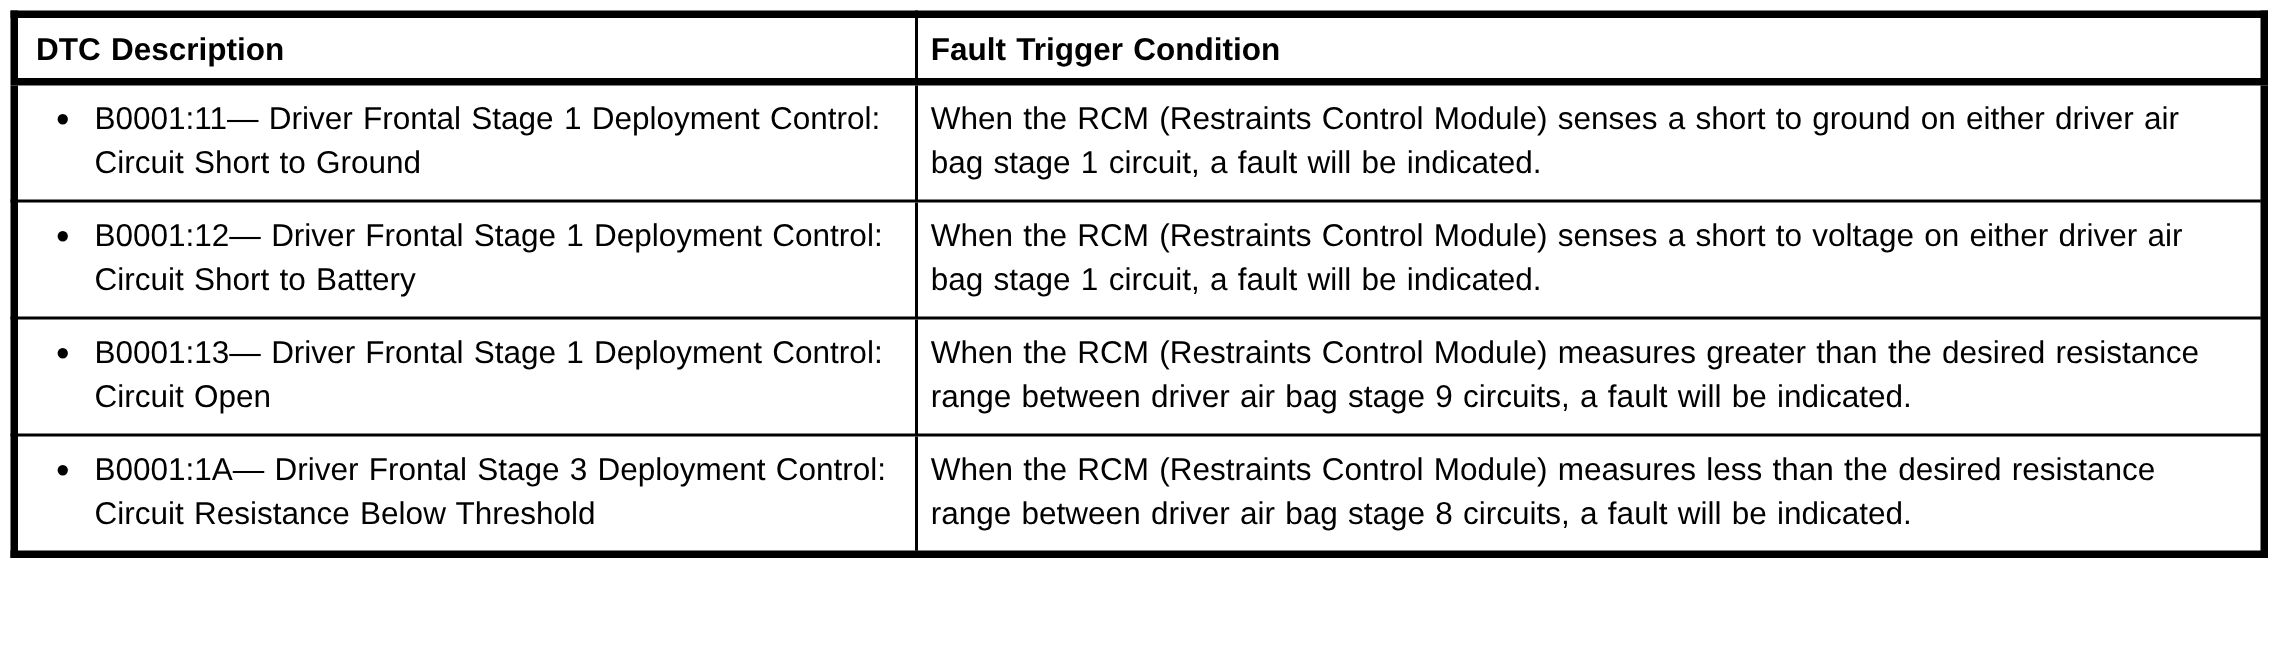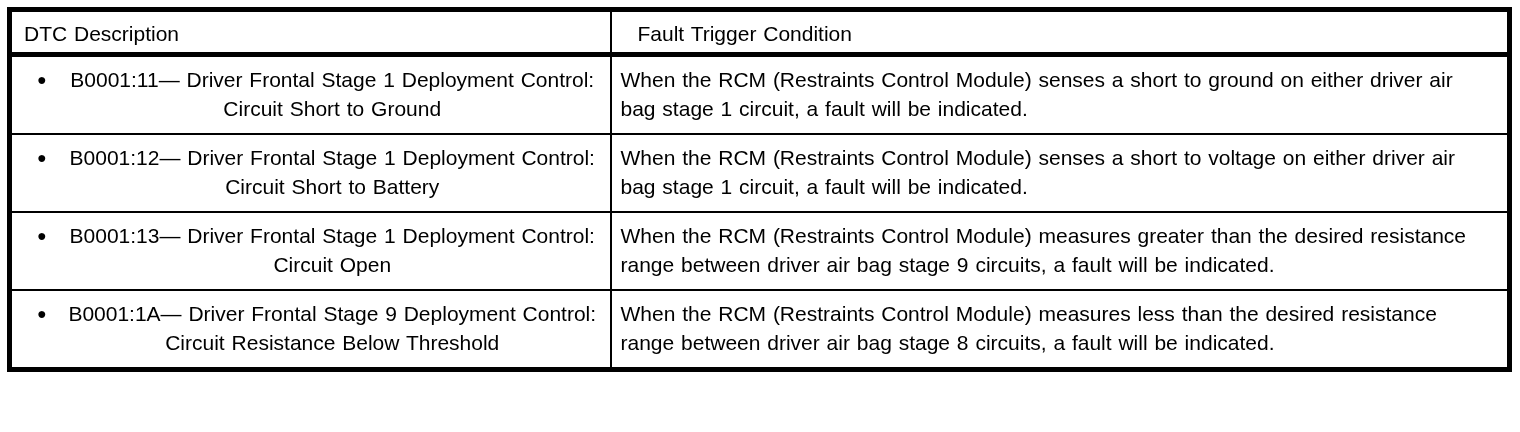--- a/index.html
+++ b/index.html
@@ -26,49 +26,49 @@
     border: 5px solid #000000;
   }
   th, td {
     vertical-align: top;
     text-align: left;
     font-size: 21px;
     line-height: 29px;
     word-spacing: 1px;
   }
   th {
-    font-weight: normal;
+    font-weight: bold;
     padding: 7px 10px 4px 12px;
     border-bottom: 5px solid #000000;
   }
   th.col-dtc {
     width: 601px;
     border-right: 2px solid #000000;
   }
   th.col-fault {
-    padding-left: 26px;
+    padding-left: 9px;
   }
   td {
     border-top: 2px solid #000000;
   }
   td.dtc-cell {
     border-right: 2px solid #000000;
     padding: 8px 8px 10px 25px;
   }
   td.cond-cell {
     padding: 8px 20px 10px 9px;
   }
   .dtc-line { display: flex; }
   .bullet {
     flex: none;
     width: 26px;
     font-size: 16px;
     line-height: 29px;
   }
-  .dtc-text { flex: 1; text-align: center; }
+  .dtc-text { flex: 1; }
 </style>
 </head>
 <body>
 
 <table class="doc-table">
   <thead>
     <tr>
       <th class="col-dtc">DTC Description</th>
       <th class="col-fault">Fault Trigger Condition</th>
     </tr>
@@ -98,19 +98,19 @@
             <span class="bullet">●</span>
             <span class="dtc-text">B0001:13— Driver Frontal Stage 1 Deployment Control: Circuit Open</span>
           </div>
         </td>
         <td class="cond-cell">When the RCM (Restraints Control Module) measures greater than the desired resistance range between driver air bag stage 9 circuits, a fault will be indicated.</td>
       </tr>
       <tr>
         <td class="dtc-cell">
           <div class="dtc-line">
             <span class="bullet">●</span>
-            <span class="dtc-text">B0001:1A— Driver Frontal Stage 9 Deployment Control: Circuit Resistance Below Threshold</span>
+            <span class="dtc-text">B0001:1A— Driver Frontal Stage 3 Deployment Control: Circuit Resistance Below Threshold</span>
           </div>
         </td>
         <td class="cond-cell">When the RCM (Restraints Control Module) measures less than the desired resistance range between driver air bag stage 8 circuits, a fault will be indicated.</td>
       </tr>
     </tbody>
 </table>
 
 </body></html>

